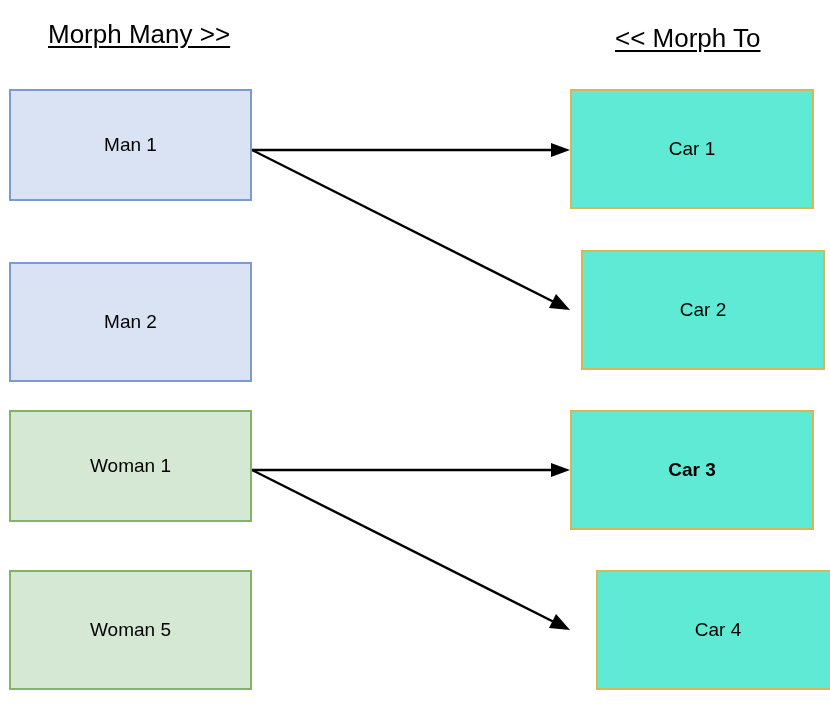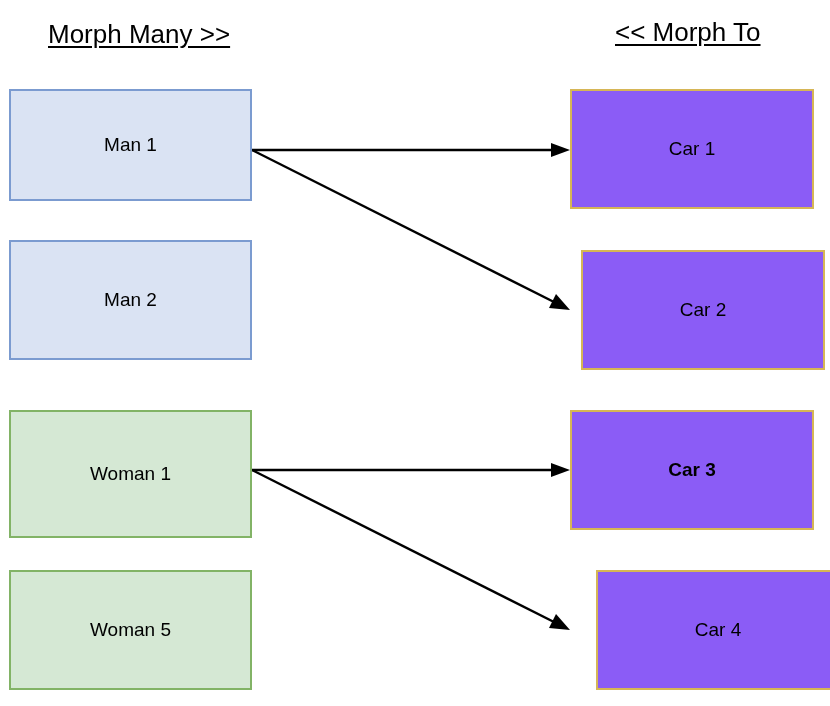--- a/index.html
+++ b/index.html
@@ -23,21 +23,21 @@
     position: absolute;
     font-size: 26px;
     line-height: 22px;
     color: #000000;
     text-decoration: underline;
     text-underline-offset: 3px;
     white-space: nowrap;
     font-weight: 400;
   }
   #header-left  { left: 48px;  top: 23px; }
-  #header-right { left: 615px; top: 21px; }
+  #header-right { left: 615px; top: 27px; }
 
   .node {
     position: absolute;
     box-sizing: border-box;
     display: flex;
     align-items: center;
     justify-content: center;
     border-width: 2px;
     border-style: solid;
     font-size: 19px;
@@ -50,21 +50,21 @@
   }
   .node.blue {
     background: #dae3f3;
     border-color: #7b9bd0;
   }
   .node.green {
     background: #d5e8d4;
     border-color: #82b366;
   }
   .node.yellow {
-    background: #8b5cf6;
+    background: #5eead4;
     border-color: #d6b656;
   }
 
   #edge-layer {
     position: absolute;
     left: 0;
     top: 0;
     width: 830px;
     height: 706px;
     pointer-events: none;
@@ -104,25 +104,25 @@
     <g>
       <path class="edge-path" d="M 252 470 L 556 623"></path>
       <polygon class="edge-head" points="570,630 549,628 556,614"></polygon>
     </g>
   </svg>
 
   <div class="node blue" style="left:9px;  top:89px;  width:243px; height:112px;">
     <span class="node-label">Man 1</span>
   </div>
 
-  <div class="node blue" style="left:9px;  top:240px; width:243px; height:120px;text-align:center;">
+  <div class="node blue" style="left:9px;  top:262px; width:243px; height:120px;text-align:center;">
     <span class="node-label">Man 2</span>
   </div>
 
-  <div class="node green" style="left:9px;  top:410px; width:243px; height:128px;">
+  <div class="node green" style="left:9px;  top:410px; width:243px; height:112px;">
     <span class="node-label">Woman 1</span>
   </div>
 
   <div class="node green" style="left:9px;  top:570px; width:243px; height:120px;">
     <span class="node-label">Woman 5</span>
   </div>
 
   <div class="node yellow" style="left:570px; top:89px;  width:244px; height:120px;">
     <span class="node-label">Car 1</span>
   </div>

